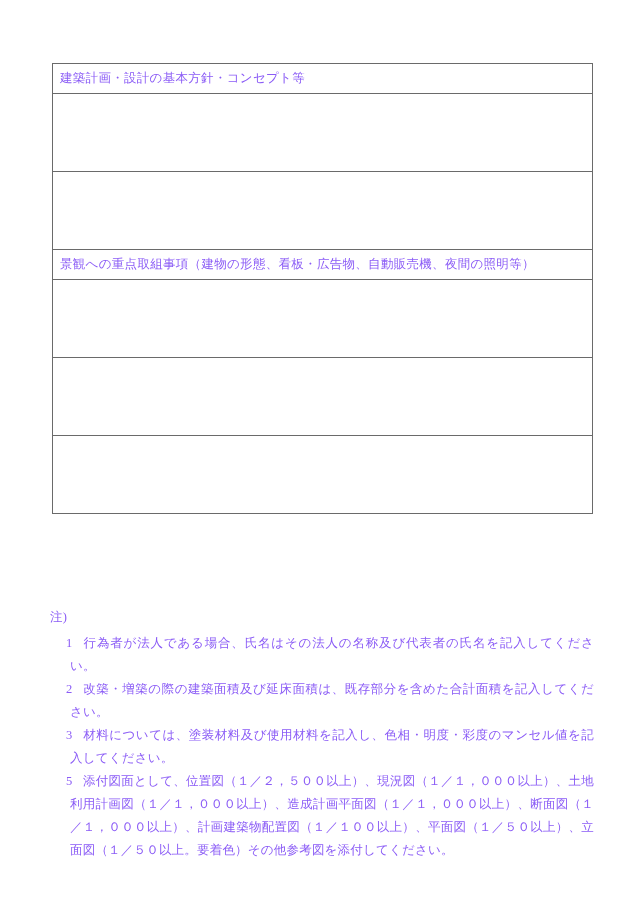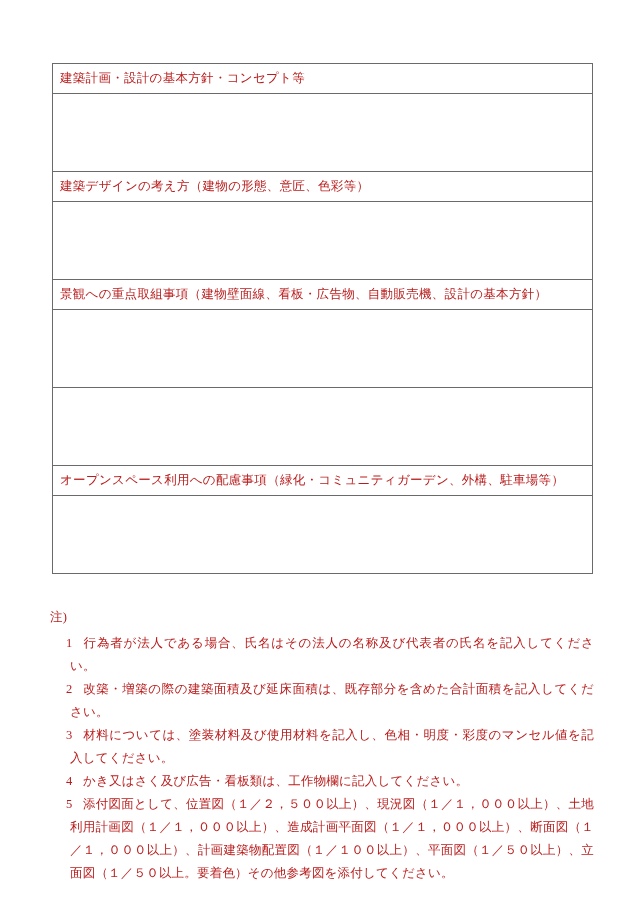--- a/index.html
+++ b/index.html
@@ -2,21 +2,21 @@
 <html lang="ja"><head>
 <meta charset="utf-8">
 <style>
   * { box-sizing: border-box; margin: 0; padding: 0; }
   html, body { background: #ffffff; }
   .page {
     position: relative;
     width: 630px;
     height: 915px;
     background: #ffffff;
-    color: #b91c1c;
+    color: #8b5cf6;
     font-family: "Liberation Serif", "DejaVu Serif", serif;
     font-size: 12.5px;
     overflow: hidden;
   }
   .form-table {
     position: absolute;
     left: 52px;
     top: 63px;
     width: 541px;
     border: 1px solid #6a6a6a;
@@ -64,58 +64,53 @@
 <div class="page">
 
   <div class="form-table">
 
     <div class="form-section">
       <div class="sec-header">建築計画・設計の基本方針・コンセプト等</div>
       <div class="sec-body"></div>
     </div>
 
     <div class="form-section">
-      <div class="sec-header">建築デザインの考え方（建物の形態、意匠、色彩等）</div>
       <div class="sec-body"></div>
     </div>
 
     <div class="form-section">
-      <div class="sec-header">景観への重点取組事項（建物壁面線、看板・広告物、自動販売機、設計の基本方針）</div>
+      <div class="sec-header">景観への重点取組事項（建物の形態、看板・広告物、自動販売機、夜間の照明等）</div>
       <div class="sec-body"></div>
     </div>
 
     <div class="form-section">
       <div class="sec-body"></div>
     </div>
 
     <div class="form-section">
-      <div class="sec-header">オープンスペース利用への配慮事項（緑化・コミュニティガーデン、外構、駐車場等）</div>
       <div class="sec-body"></div>
     </div>
 
   </div>
 
   <div class="notes">
     <div class="notes-label">注)</div>
 
     <div class="note-item">
       <span class="note-num">1</span><span>行為者が法人である場合、氏名はその法人の名称及び代表者の氏名を記入してください。</span>
     </div>
 
     <div class="note-item">
       <span class="note-num">2</span><span>改築・増築の際の建築面積及び延床面積は、既存部分を含めた合計面積を記入してください。</span>
     </div>
 
     <div class="note-item">
       <span class="note-num">3</span><span>材料については、塗装材料及び使用材料を記入し、色相・明度・彩度のマンセル値を記入してください。</span>
     </div>
 
-    <div class="note-item">
-      <span class="note-num">4</span><span>かき又はさく及び広告・看板類は、工作物欄に記入してください。</span>
-    </div>
 
     <div class="note-item">
       <span class="note-num">5</span><span>添付図面として、位置図（１／２，５００以上）、現況図（１／１，０００以上）、土地利用計画図（１／１，０００以上）、造成計画平面図（１／１，０００以上）、断面図（１／１，０００以上）、計画建築物配置図（１／１００以上）、平面図（１／５０以上）、立面図（１／５０以上。要着色）その他参考図を添付してください。</span>
     </div>
 
 
   </div>
 
 </div>
 

